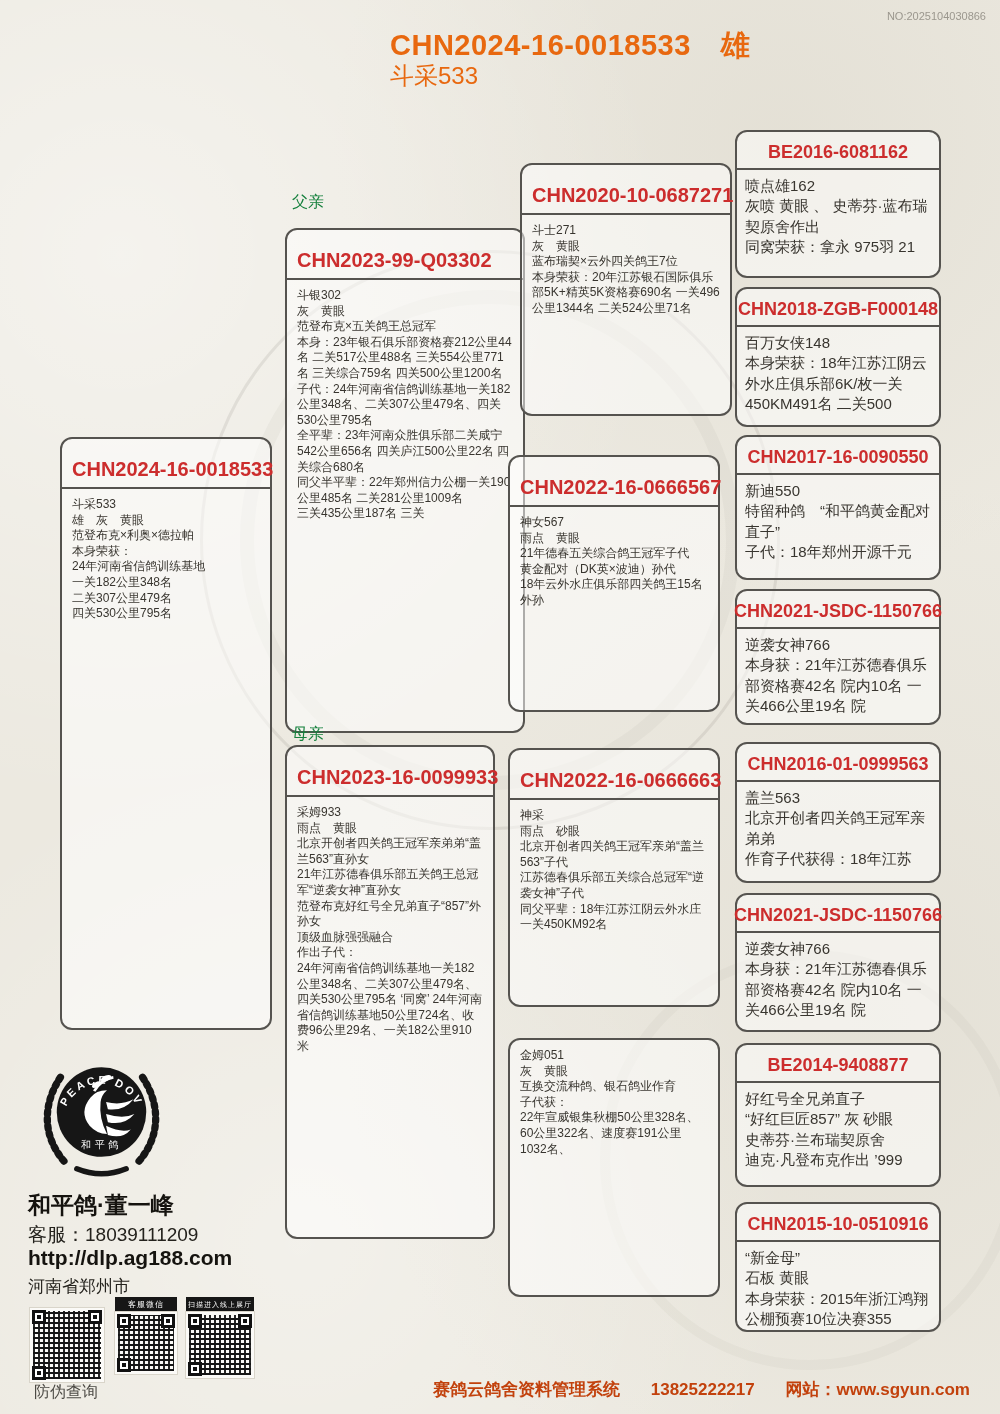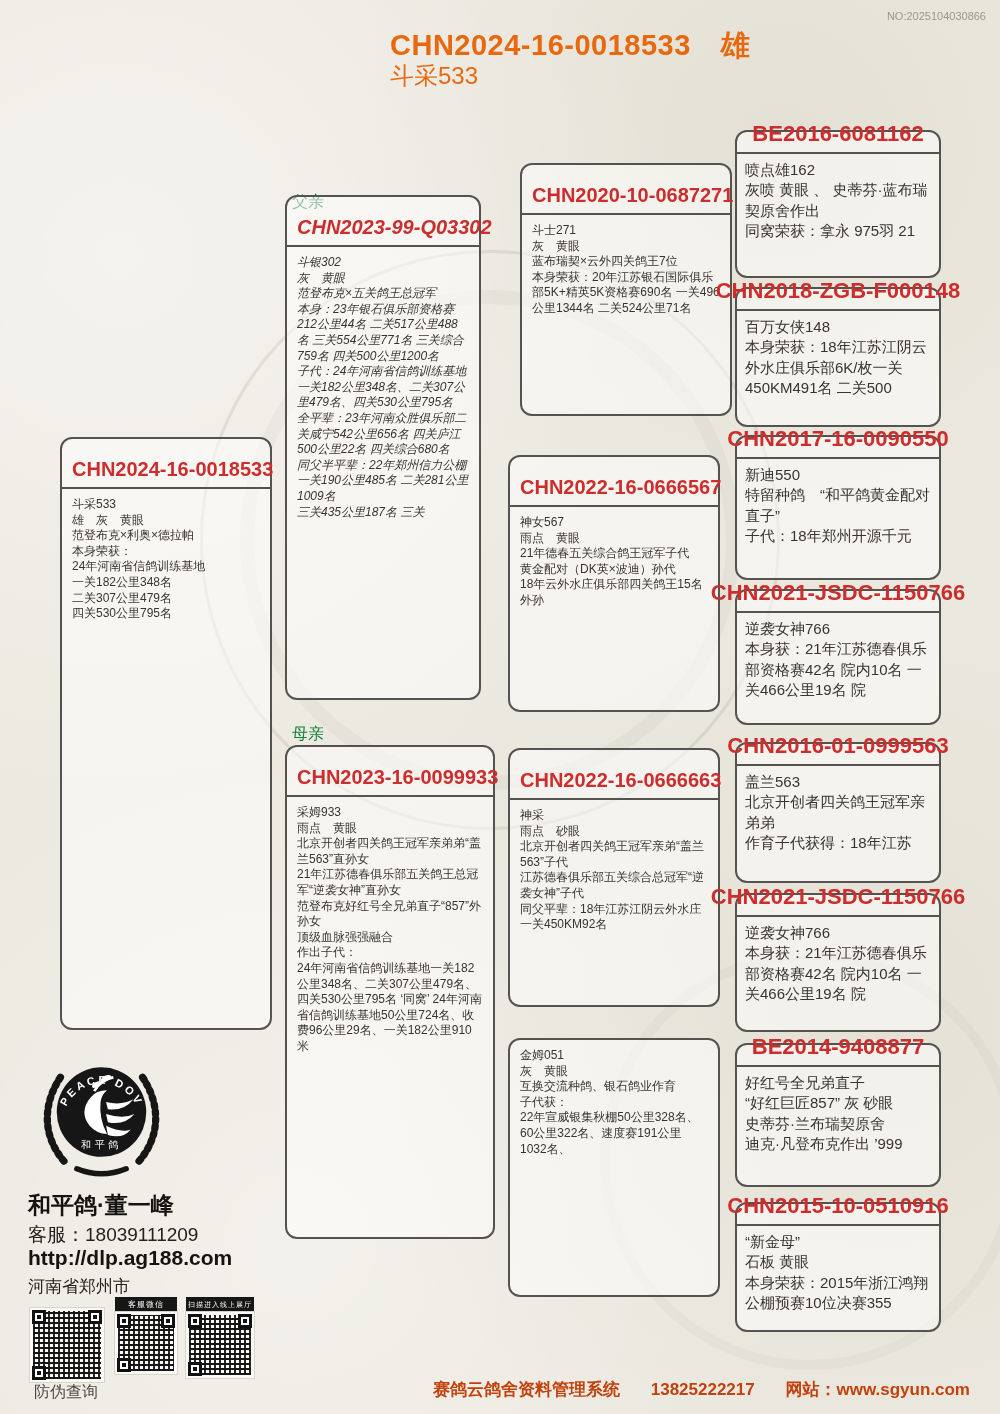--- a/index.html
+++ b/index.html
@@ -38,21 +38,21 @@
   }
   .pbox-title{
     height:50px;display:flex;align-items:flex-end;padding:0 10px 6px;
     border-bottom:2px solid var(--line);
     color:var(--red);font-weight:bold;font-size:20px;white-space:nowrap;
   }
   .pbox-body{
     padding:8px 10px;font-size:12px;line-height:1.3;color:var(--ink);
     white-space:pre-line;overflow:hidden;height:calc(100% - 52px);
   }
-  .pbox.sm .pbox-title{height:22px;font-size:22px;justify-content:center;padding:0 2px 5px;}
+  .pbox.sm .pbox-title{height:38px;font-size:18px;justify-content:center;padding:0 2px 5px;}
   .pbox.sm .pbox-body{font-size:15px;line-height:1.35;padding:6px 8px;height:calc(100% - 40px);}
 
   
   .loft-name{position:absolute;left:28px;top:1190px;font-size:23px;font-weight:bold;color:#15130f;}
   .loft-line{position:absolute;left:28px;color:#24221d;}
   .svc{top:1222px;font-size:19px;}
   .url{top:1246px;font-size:21px;font-weight:600;color:#15130f;}
   .city{top:1275px;font-size:17px;}
 
   .qr{
@@ -95,21 +95,21 @@
 雄　灰　黄眼
 范登布克×利奥×德拉帕
 本身荣获：
 24年河南省信鸽训练基地
 一关182公里348名
 二关307公里479名
 四关530公里795名</div>
 </div>
 
 <div class="plabel" style="left:292px;top:192px;">父亲</div>
-<div class="pbox" style="left:285px;top:195px;width:196px;height:505px;font-style:italic;">
+<div class="pbox" style="left:285px;top:228px;width:240px;height:505px;">
   <div class="pbox-title">CHN2023-99-Q03302</div>
   <div class="pbox-body">斗银302
 灰　黄眼
 范登布克×五关鸽王总冠军
 本身：23年银石俱乐部资格赛212公里44名 二关517公里488名 三关554公里771名 三关综合759名 四关500公里1200名
 子代：24年河南省信鸽训练基地一关182公里348名、二关307公里479名、四关530公里795名
 全平辈：23年河南众胜俱乐部二关咸宁542公里656名 四关庐江500公里22名 四关综合680名
 同父半平辈：22年郑州信力公棚一关190公里485名 二关281公里1009名
 三关435公里187名 三关</div>
 </div>

